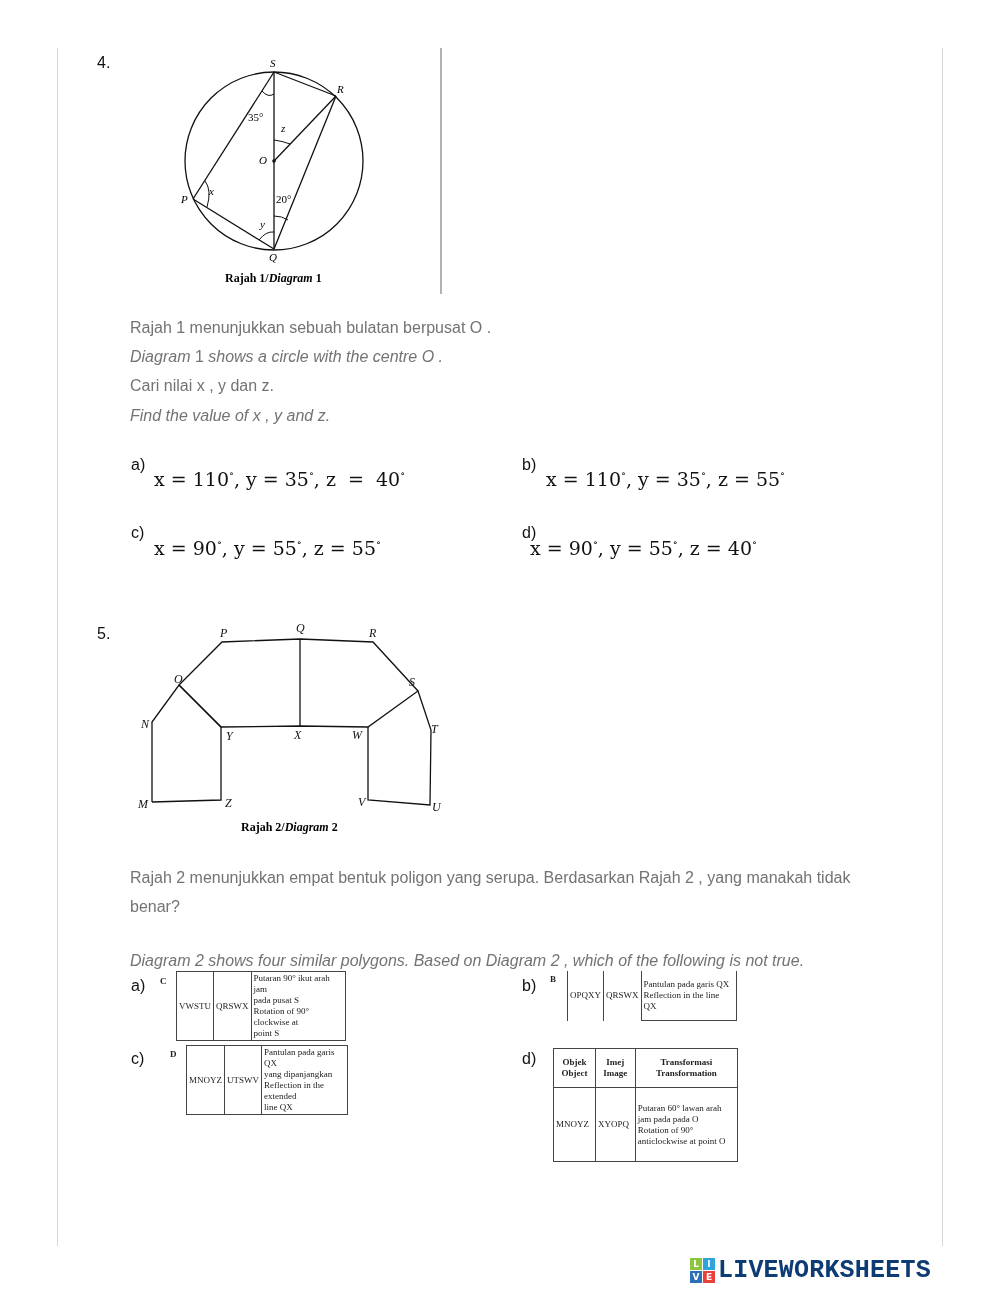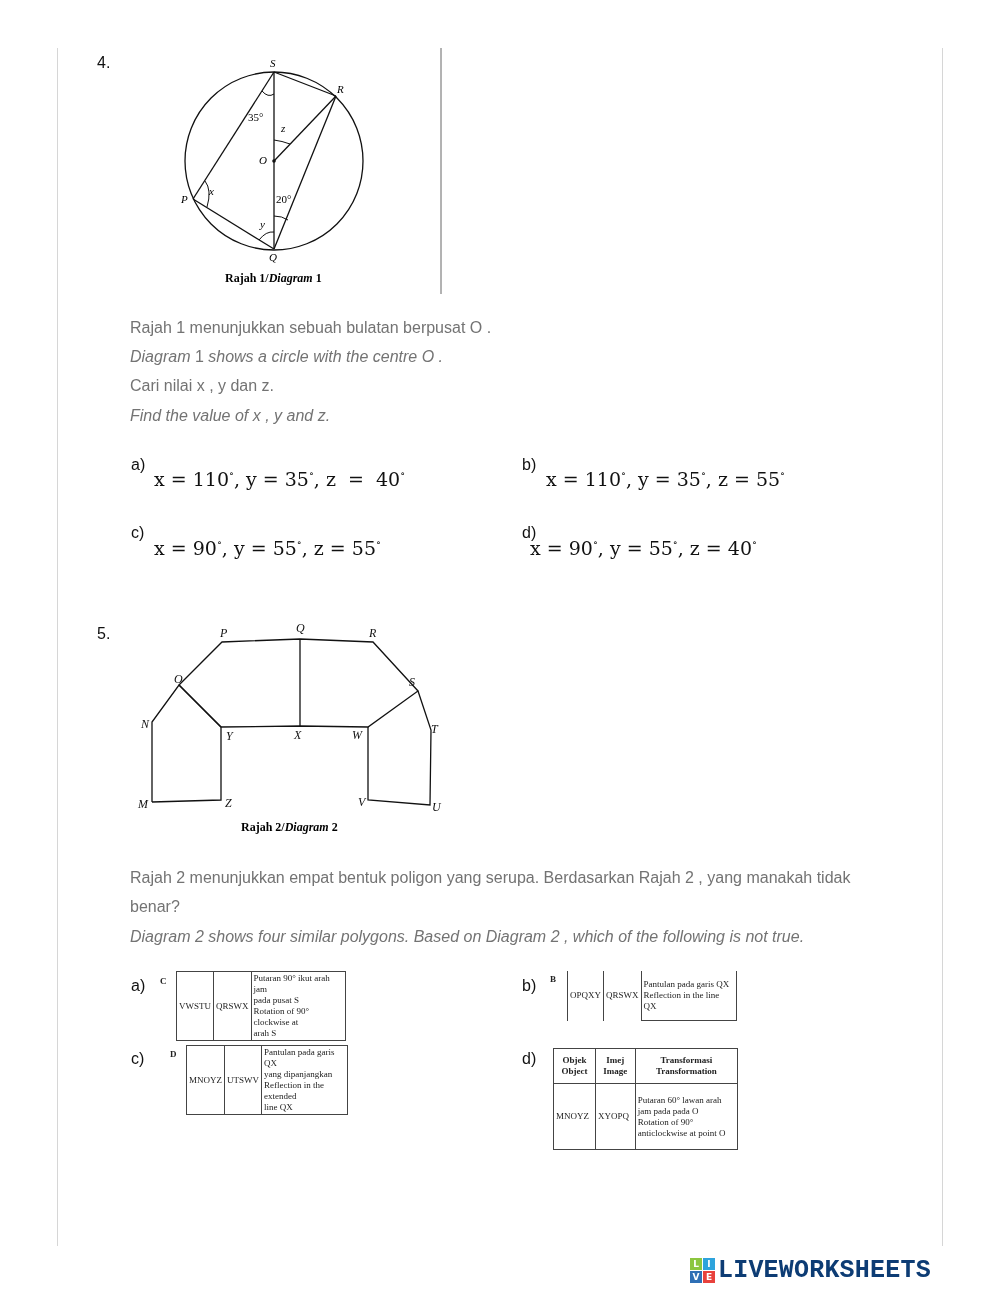--- a/index.html
+++ b/index.html
@@ -110,34 +110,34 @@
       <text x="95" y="192">Z</text>
       <text x="228" y="191">V</text>
       <text x="302" y="196">U</text>
     </g>
     <text x="111" y="216" font-size="12" font-weight="bold"><tspan>Rajah 2/</tspan><tspan font-style="italic">Diagram</tspan><tspan> 2</tspan></text>
   </svg>
 </div>
 
 <div class="text-line" style="top:869px;">Rajah 2 menunjukkan empat bentuk poligon yang serupa. Berdasarkan Rajah 2 , yang manakah tidak</div>
 <div class="text-line" style="top:898px;">benar?</div>
-<div class="text-line italic" style="top:928px;">Diagram 2 shows four similar polygons. Based on Diagram 2 , which of the following is not true.</div>
+<div class="text-line italic" style="top:952px;">Diagram 2 shows four similar polygons. Based on Diagram 2 , which of the following is not true.</div>
 
 <div class="opt-letter" style="left:131px; top:977px;">a)</div>
 <div class="tbl-tag" style="left:160px; top:976px;">C</div>
 <table class="tbl" style="left:176px; top:971px; width:170px; height:52px;">
   <tbody>
       <tr>
     <td class="it">VWSTU</td>
     <td class="it">QRSWX</td>
     <td>
       <div>Putaran 90° ikut arah jam</div>
       <div>pada pusat S</div>
       <div class="it">Rotation of 90° clockwise at</div>
-      <div class="it">arah S</div>
+      <div class="it">point S</div>
     </td>
   </tr>
 </tbody>
   </table>
 
 <div class="opt-letter" style="left:522px; top:977px;">b)</div>
 <div class="tbl-tag" style="left:550px; top:974px;">B</div>
 <table class="tbl" style="left:567px; top:971px; width:170px; height:50px;">
   <tbody>
       <tr>
@@ -162,21 +162,21 @@
       <div>Pantulan pada garis QX</div>
       <div>yang dipanjangkan</div>
       <div class="it">Reflection in the extended</div>
       <div class="it">line QX</div>
     </td>
   </tr>
 </tbody>
   </table>
 
 <div class="opt-letter" style="left:522px; top:1050px;">d)</div>
-<table class="tbl" style="left:553px; top:1048px; width:185px; height:102px;">
+<table class="tbl" style="left:553px; top:1048px; width:185px; height:114px;">
   <tbody>
       <tr>
     <th>
           <div>Objek</div>
           <div class="it">Object</div>
         </th>
     <th>
           <div>Imej</div>
           <div class="it">Image</div>
         </th>

